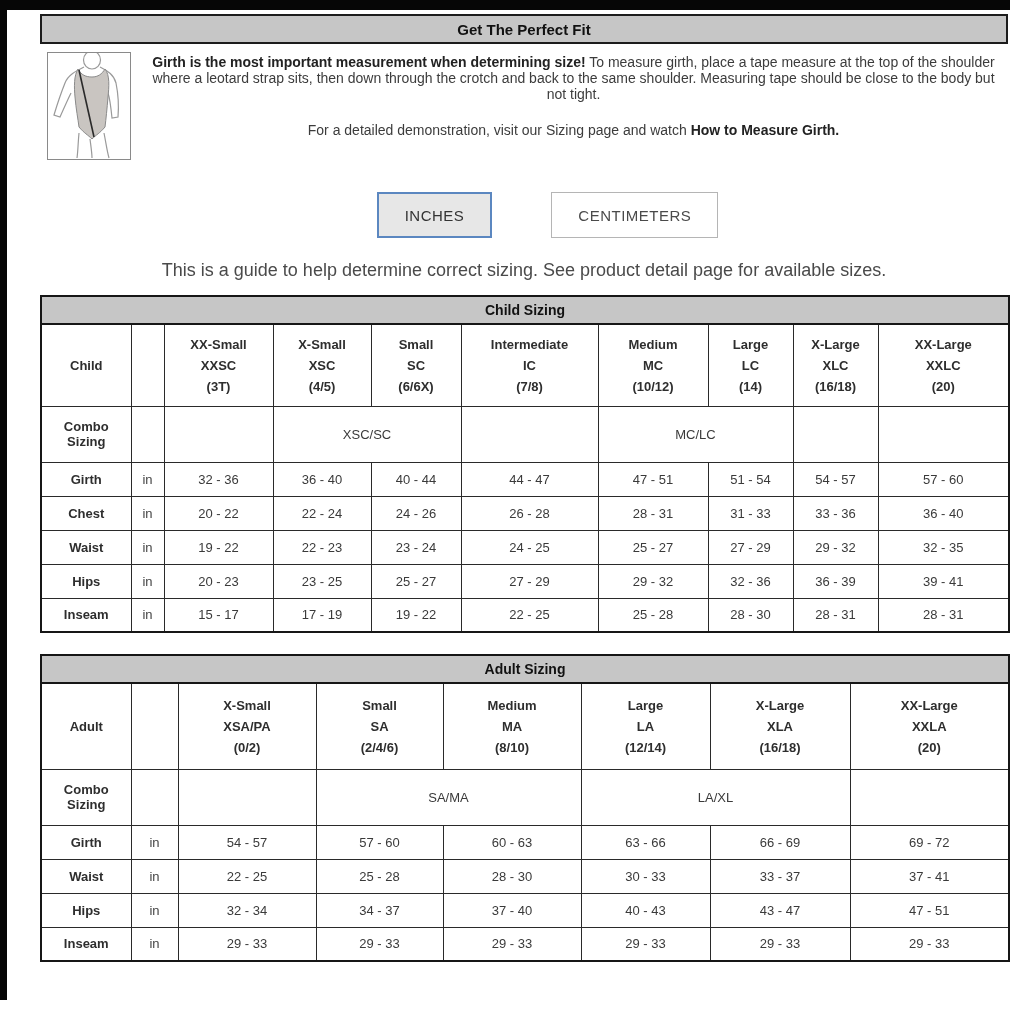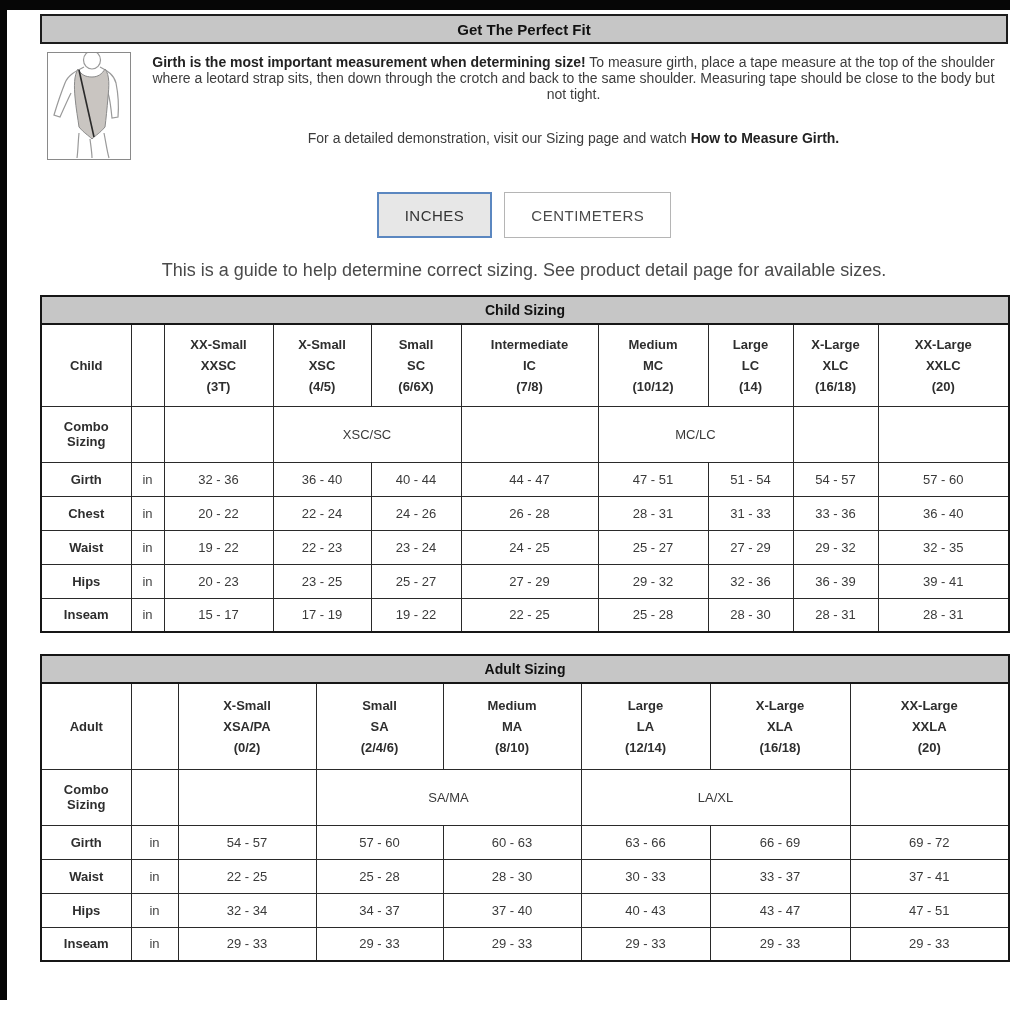--- a/index.html
+++ b/index.html
@@ -9,26 +9,26 @@
   .win-border-left { position: absolute; top: 10px; left: 0; width: 7px; height: 990px; background: #060606; }
   .content { position: absolute; top: 10px; left: 40px; width: 968px; }
 
   .page-title-bar { margin-top: 4px; height: 30px; background: #c6c6c6;
     border: 2px solid #1c1c1c; display: flex; align-items: center; justify-content: center; }
   .page-title-bar span { font-size: 15px; font-weight: bold; color: #111; }
 
   .intro-row { display: flex; margin-top: 8px; }
   .figure-box { width: 84px; height: 108px; border: 1px solid #8a8a8a; margin-left: 7px; flex: none; background: #fff; }
   .intro-text { flex: 1; padding: 2px 2px 0 10px; text-align: center; font-size: 14px; line-height: 16px; color: #3c3c3c; }
-  .intro-text .demo-line { margin-top: 28px; }
+  .intro-text .demo-line { margin-top: 20px; }
   strong { color: #222; }
 
   .toggle-row { margin-top: 32px; display: flex; justify-content: center; gap: 12px; }
   .unit-btn { height: 46px; padding: 13px 26px; font-family: "Liberation Sans", sans-serif;
-    font-size: 15px; color: #4a4a4a; background: #fff; border: 1px solid #b5b5b5; cursor: pointer; letter-spacing: .5px; }
+    font-size: 15px; color: #4a4a4a; background: #fff; border: 1px solid #b5b5b5; cursor: pointer; letter-spacing: .5px; margin-left: 47px; }
   .unit-btn.selected { background: #e7e7e7; border: 2px solid #5b87c0; color: #333; }
 
   .note-line { margin-top: 22px; text-align: center; font-size: 18px; color: #4a4a4a; }
 
   table.size-table { border-collapse: collapse; table-layout: fixed; width: 968px; }
   table.size-table.child { margin-top: 14px; }
   table.size-table.adult { margin-top: 21px; }
   table.size-table td, table.size-table th { border: 1px solid #2a2a2a; text-align: center;
     vertical-align: middle; font-size: 13px; overflow: hidden; }
   table.size-table { border: 2px solid #161616; }

